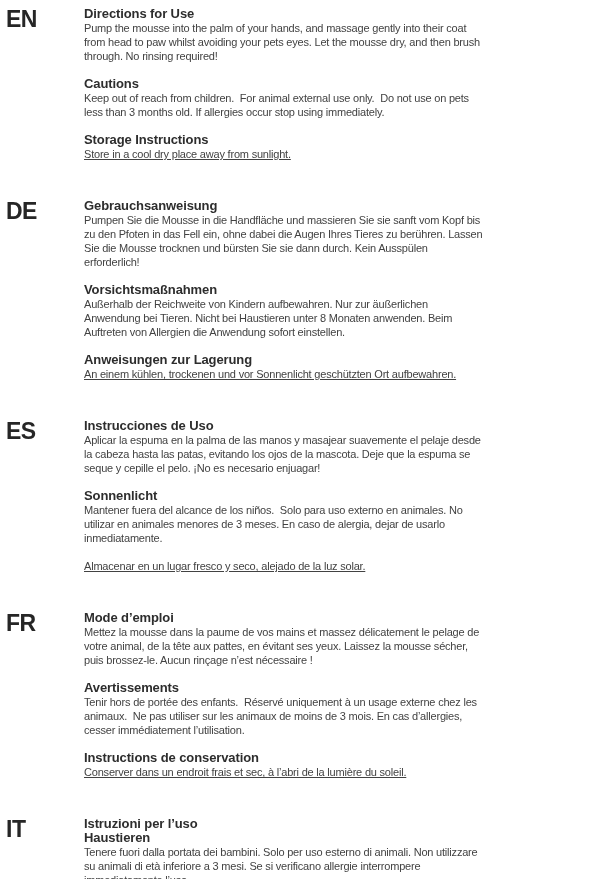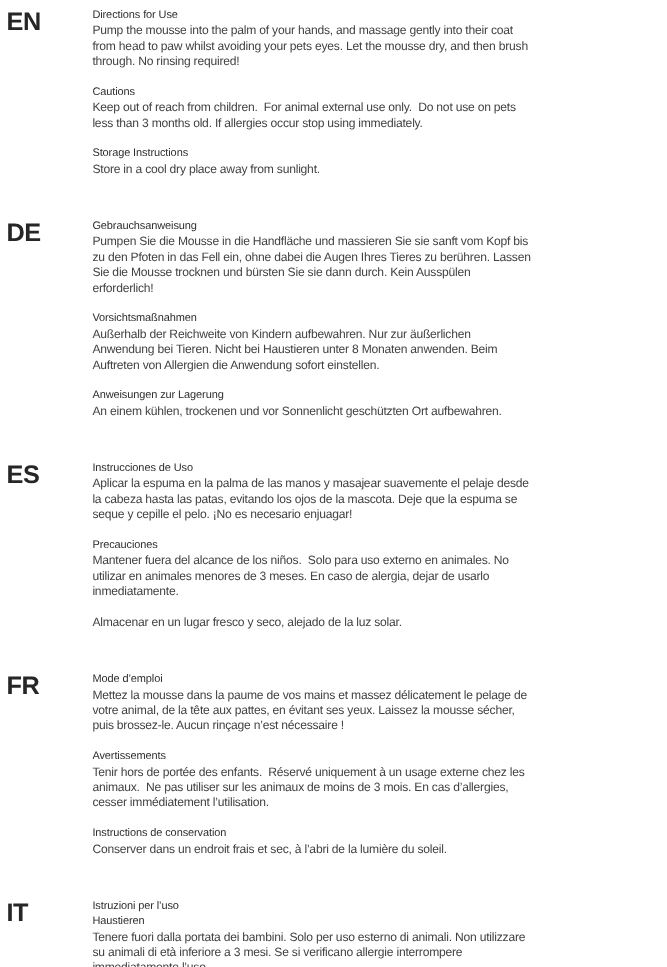--- a/index.html
+++ b/index.html
@@ -37,36 +37,37 @@
     color: #262626;
     margin-top: 1px;
   }
   .section-content {
     flex: 1 1 auto;
     min-width: 0;
     padding-right: 2px;
   }
   .block-heading {
     margin: 0;
-    font-size: 10px;
+    font-size: 13px;
     line-height: 14px;
-    font-weight: normal;
+    font-weight: bold;
     color: #2d2d2d;
     letter-spacing: -0.1px;
   }
   .block-body {
     margin: 0 0 14px 0;
     font-size: 11px;
     line-height: 14px;
     color: #424242;
     letter-spacing: -0.2px;
     white-space: pre-wrap;
   }
   .block:last-child .block-body {
     margin-bottom: 0;
+    text-decoration: underline;
   }
 </style>
 </head>
 <body>
 
 <main class="sheet">
 
   <section class="lang-section">
     <div class="lang-code">EN</div>
     <div class="section-content">
@@ -104,21 +105,21 @@
   </section>
 
   <section class="lang-section">
     <div class="lang-code">ES</div>
     <div class="section-content">
       <div class="block">
         <h3 class="block-heading">Instrucciones de Uso</h3>
         <p class="block-body">Aplicar la espuma en la palma de las manos y masajear suavemente el pelaje desde la cabeza hasta las patas, evitando los ojos de la mascota. Deje que la espuma se seque y cepille el pelo. ¡No es necesario enjuagar!</p>
       </div>
       <div class="block">
-        <h3 class="block-heading">Precauciones</h3>
+        <h3 class="block-heading">Sonnenlicht</h3>
         <p class="block-body">Mantener fuera del alcance de los niños.  Solo para uso externo en animales. No utilizar en animales menores de 3 meses. En caso de alergia, dejar de usarlo inmediatamente.</p>
       </div>
       <div class="block">
         <p class="block-body">Almacenar en un lugar fresco y seco, alejado de la luz solar.</p>
       </div>
     </div>
   </section>
 
   <section class="lang-section">
     <div class="lang-code">FR</div>

